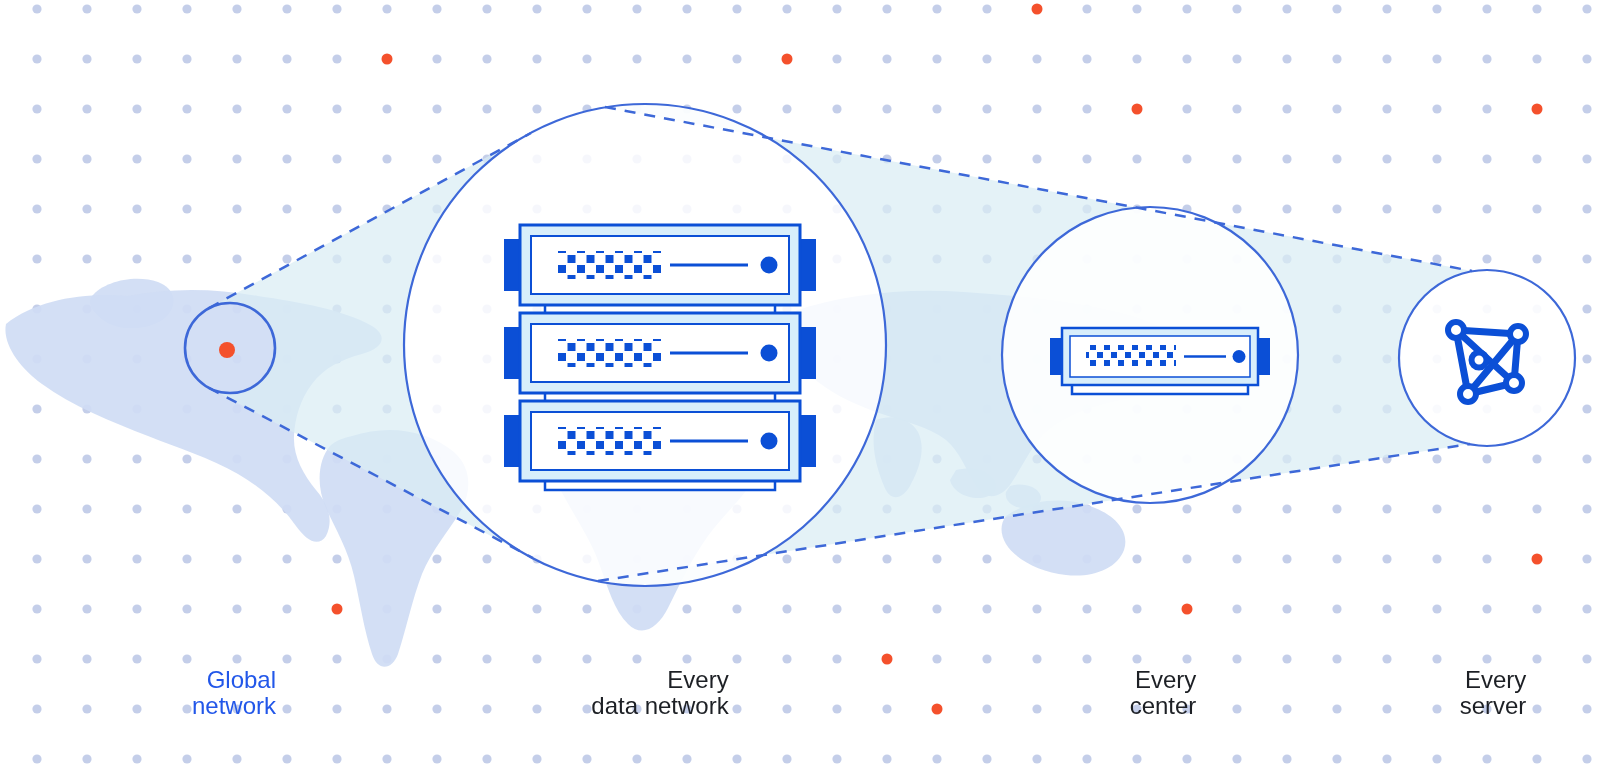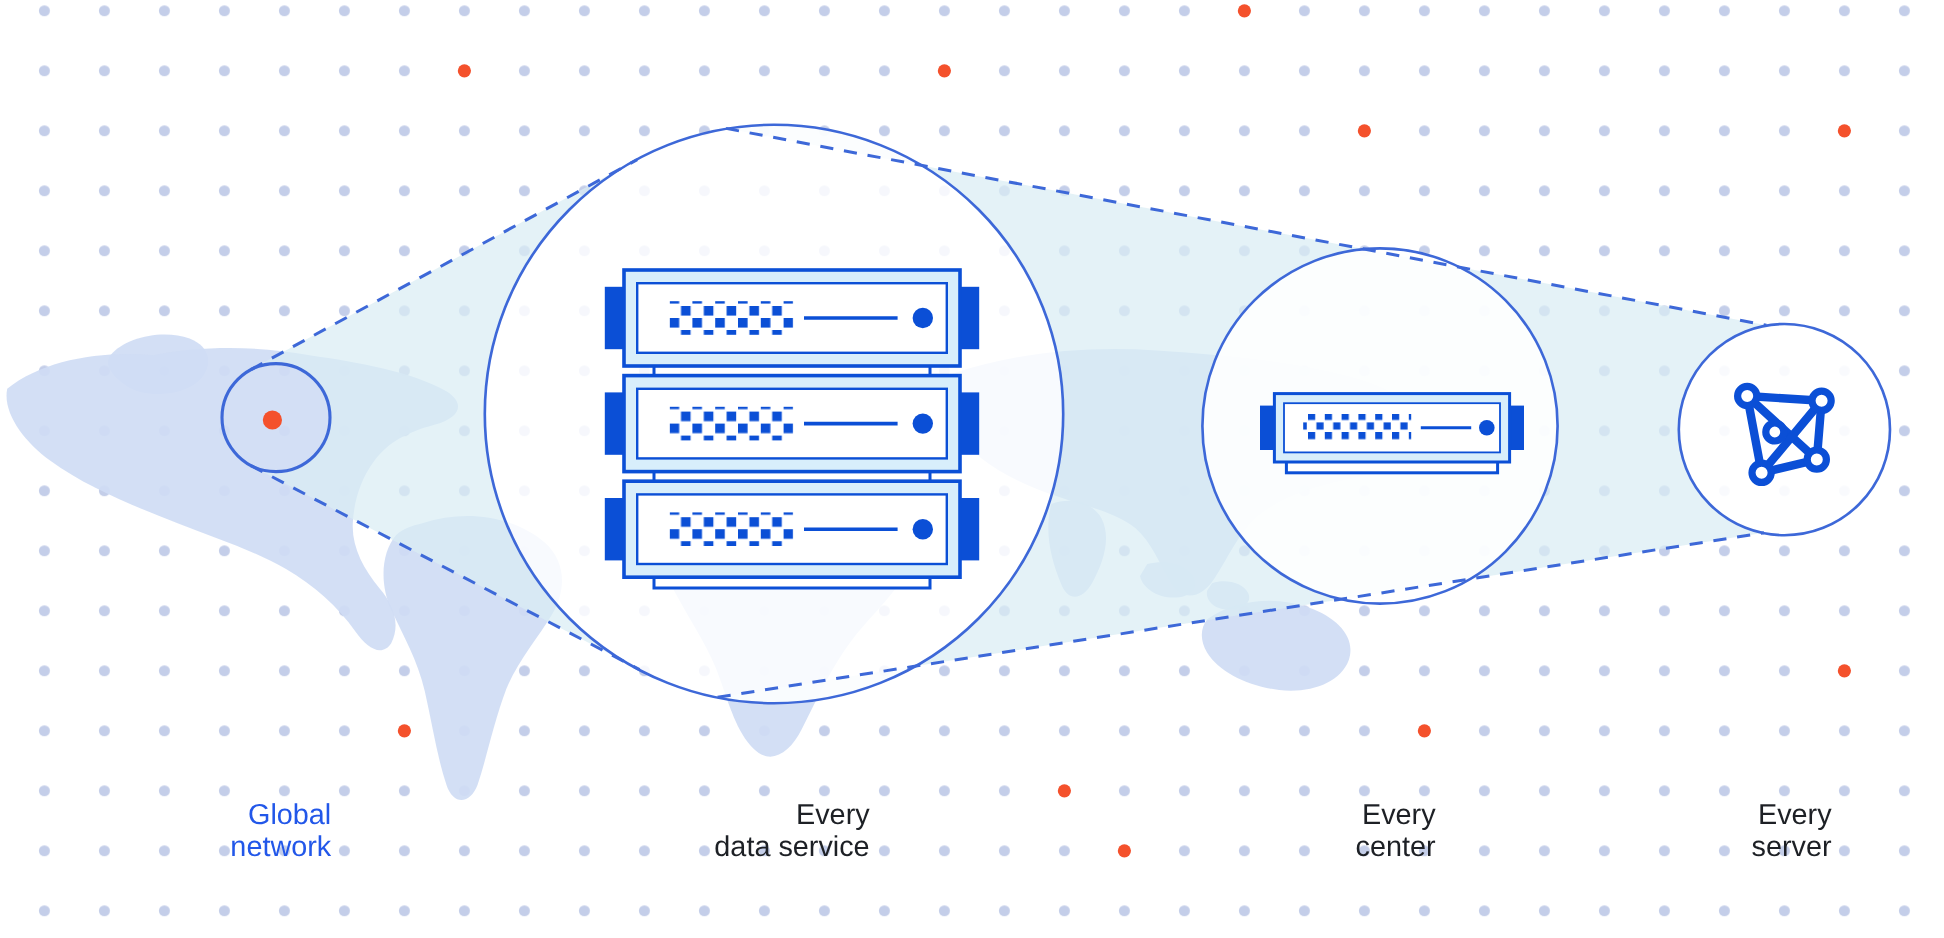--- a/index.html
+++ b/index.html
@@ -143,21 +143,21 @@
       <circle class="orange" cx="937" cy="709" r="5.5"></circle>
     </g>
   </svg>
 
   <div class="label blue" style="left:234px">
     <div>Global</div>
     <div>network</div>
   </div>
   <div class="label" style="left:660px">
     <div>Every</div>
-    <div>data service</div>
+    <div>data network</div>
   </div>
   <div class="label" style="left:1163px">
     <div>Every</div>
     <div>center</div>
   </div>
   <div class="label" style="left:1493px">
     <div>Every</div>
     <div>server</div>
   </div>
 </div>

